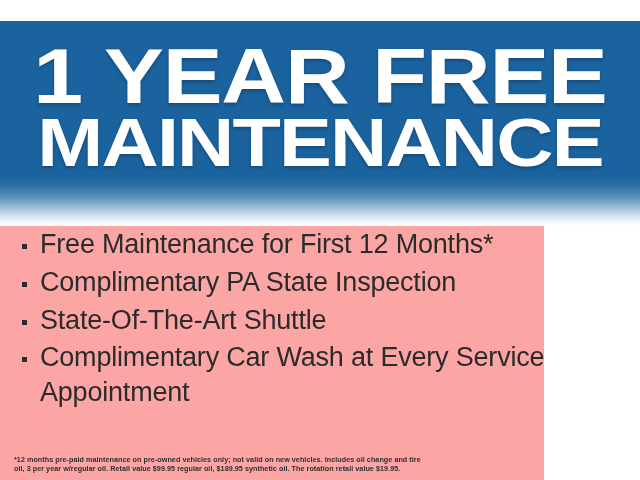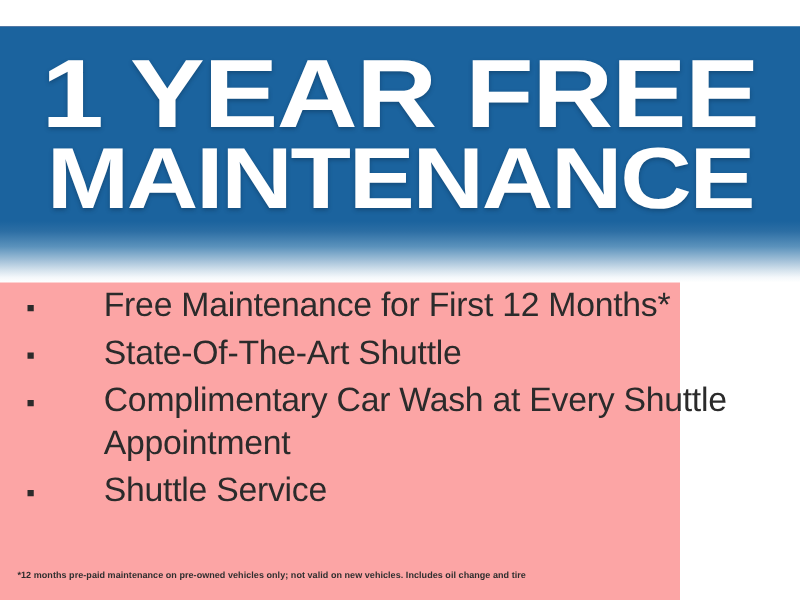--- a/index.html
+++ b/index.html
@@ -82,21 +82,20 @@
     list-style: none;
     margin: 0;
     padding: 0;
   }
 
   .benefit-item {
     display: flex;
     align-items: flex-start;
     padding: 0 0 0 22px;
     margin: 0 0 3px 0;
-    gap: 43px;
   }
 
   .benefit-bullet {
     flex: 0 0 auto;
     width: 5px;
     height: 5px;
     background: #2b2b2b;
     margin-top: 17px;
     margin-right: 13px;
   }
@@ -142,29 +141,30 @@
     <div class="headline" id="headline-line-2">MAINTENANCE</div>
   </div>
 
   <ul id="benefits-list">
     <li class="benefit-item">
       <span class="benefit-bullet"></span>
       <span class="benefit-text">Free Maintenance for First 12 Months*</span>
     </li>
     <li class="benefit-item">
       <span class="benefit-bullet"></span>
+      <span class="benefit-text">Complimentary PA State Inspection</span>
+    </li>
+    <li class="benefit-item">
+      <span class="benefit-bullet"></span>
       <span class="benefit-text">State-Of-The-Art Shuttle</span>
     </li>
     <li class="benefit-item">
       <span class="benefit-bullet"></span>
-      <span class="benefit-text">Complimentary Car Wash at Every Shuttle Appointment</span>
-    </li>
-    <li class="benefit-item">
-      <span class="benefit-bullet"></span>
-      <span class="benefit-text">Shuttle Service</span>
+      <span class="benefit-text">Complimentary Car Wash at Every Service Appointment</span>
     </li>
   </ul>
 
   <div id="fine-print">
     <div class="fine-print-line">*12 months pre-paid maintenance on pre-owned vehicles only; not valid on new vehicles. Includes oil change and tire</div>
+    <div class="fine-print-line">oil, 3 per year w/regular oil. Retail value $99.95 regular oil, $189.95 synthetic oil. The rotation retail value $19.95.</div>
   </div>
 
 </div>
 
 </body></html>

